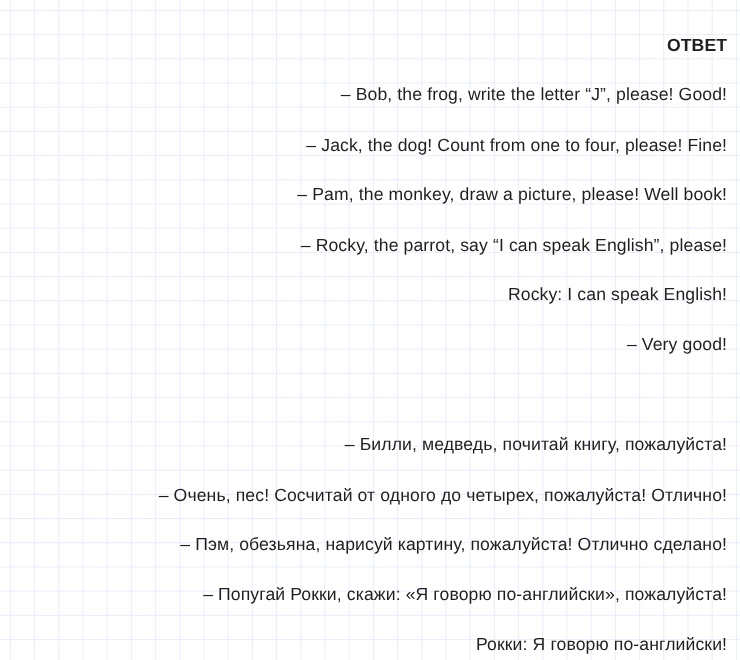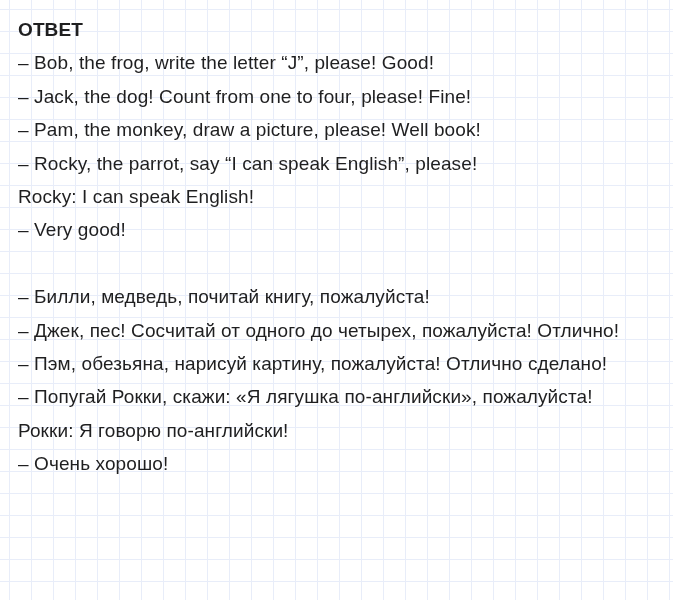--- a/index.html
+++ b/index.html
@@ -18,25 +18,26 @@
     background-size: 22px 22px;
     background-position: 9px 9px;
     font-family: "Liberation Sans", "DejaVu Sans", sans-serif;
     color: #1f1f20;
     overflow: hidden;
   }
   .content {
     padding: 13px 0 0 18px;
   }
   .line {
-    margin: 0;
-    font-size: 19px;
+    margin: 12px;
+    font-size: 16px;
     line-height: 33.4px;
     white-space: nowrap;
     letter-spacing: 0.1px;
+    text-align: right;
   }
   .section-title {
     font-weight: 700;
   }
   .section-title-italic {
     font-weight: 700;
     font-style: italic;
   }
   .section-spacer {
     height: 33.4px;
@@ -55,21 +56,21 @@
       <p class="line">– Pam, the monkey, draw a picture, please! Well book!</p>
       <p class="line">– Rocky, the parrot, say “I can speak English”, please!</p>
       <p class="line">Rocky: I can speak English!</p>
       <p class="line">– Very good!</p>
     </section>
 
     <div class="section-spacer"></div>
 
     <section>
       <p class="line">– Билли, медведь, почитай книгу, пожалуйста!</p>
-      <p class="line">– Джек, пес! Сосчитай от одного до четырех, пожалуйста! Отлично!</p>
+      <p class="line">– Очень, пес! Сосчитай от одного до четырех, пожалуйста! Отлично!</p>
       <p class="line">– Пэм, обезьяна, нарисуй картину, пожалуйста! Отлично сделано!</p>
-      <p class="line">– Попугай Рокки, скажи: «Я лягушка по-английски», пожалуйста!</p>
+      <p class="line">– Попугай Рокки, скажи: «Я говорю по-английски», пожалуйста!</p>
       <p class="line">Рокки: Я говорю по-английски!</p>
       <p class="line">– Очень хорошо!</p>
     </section>
 
   </div>
 </div>
 
 </body></html>

